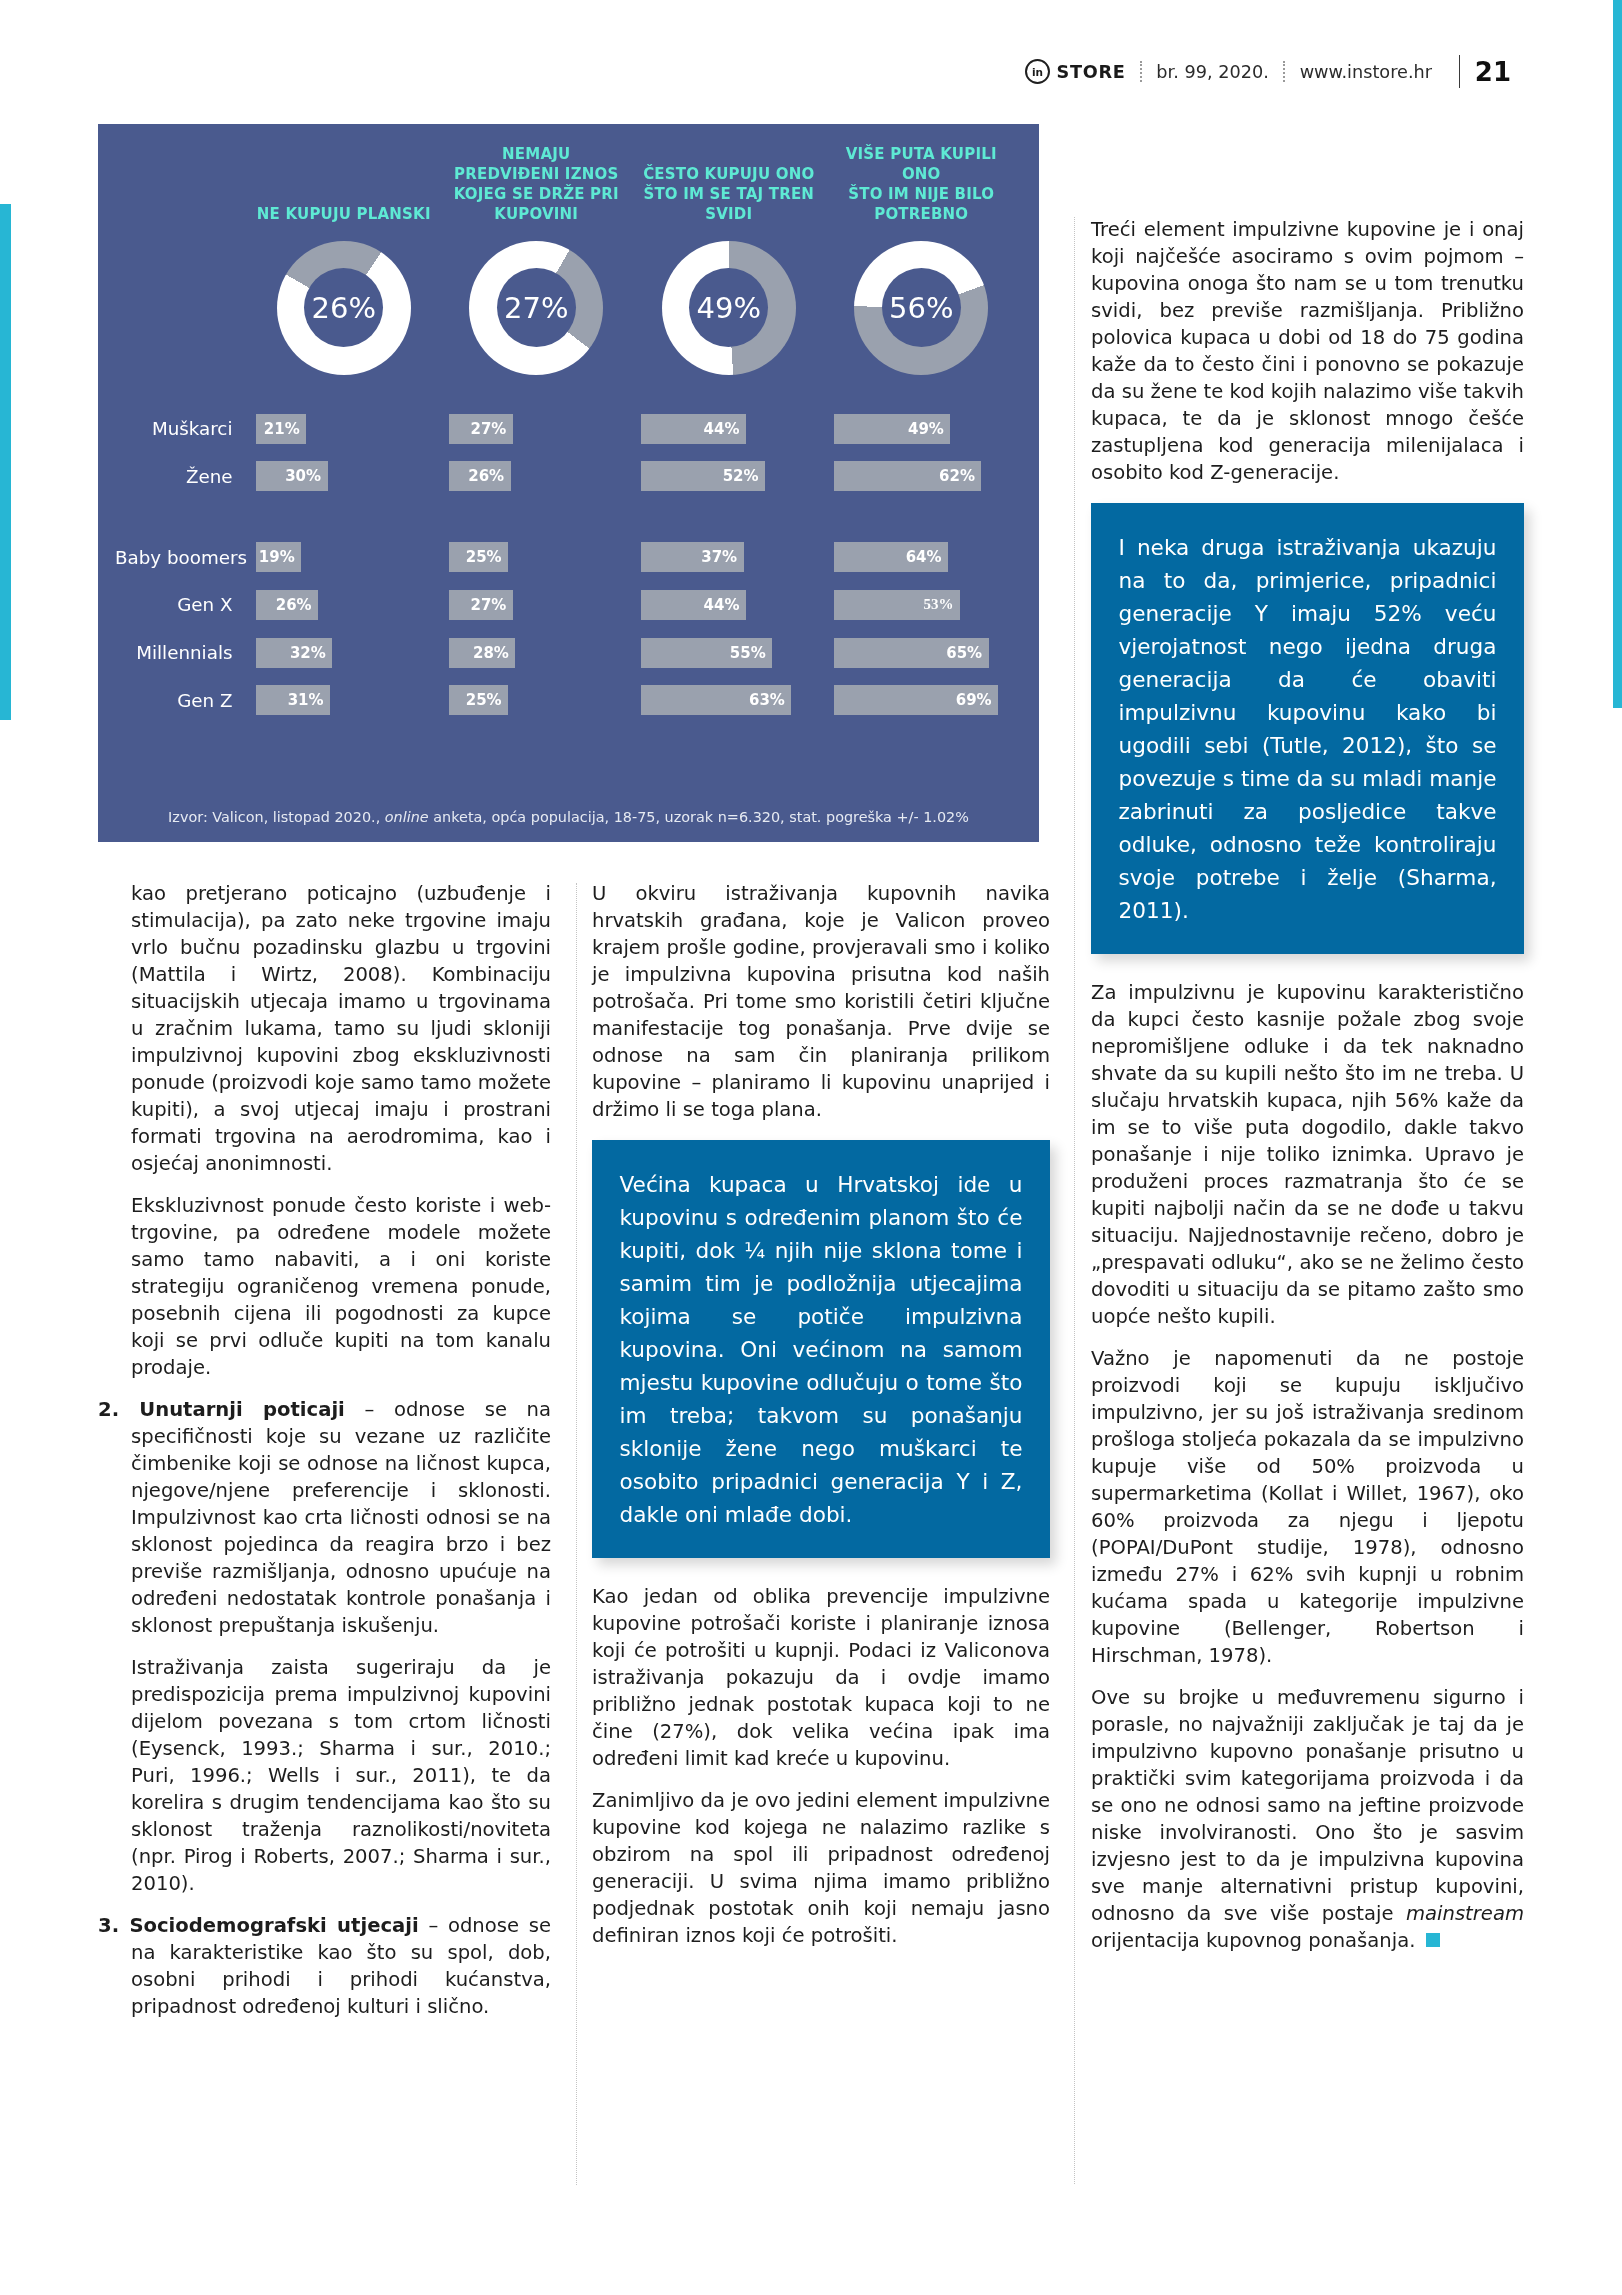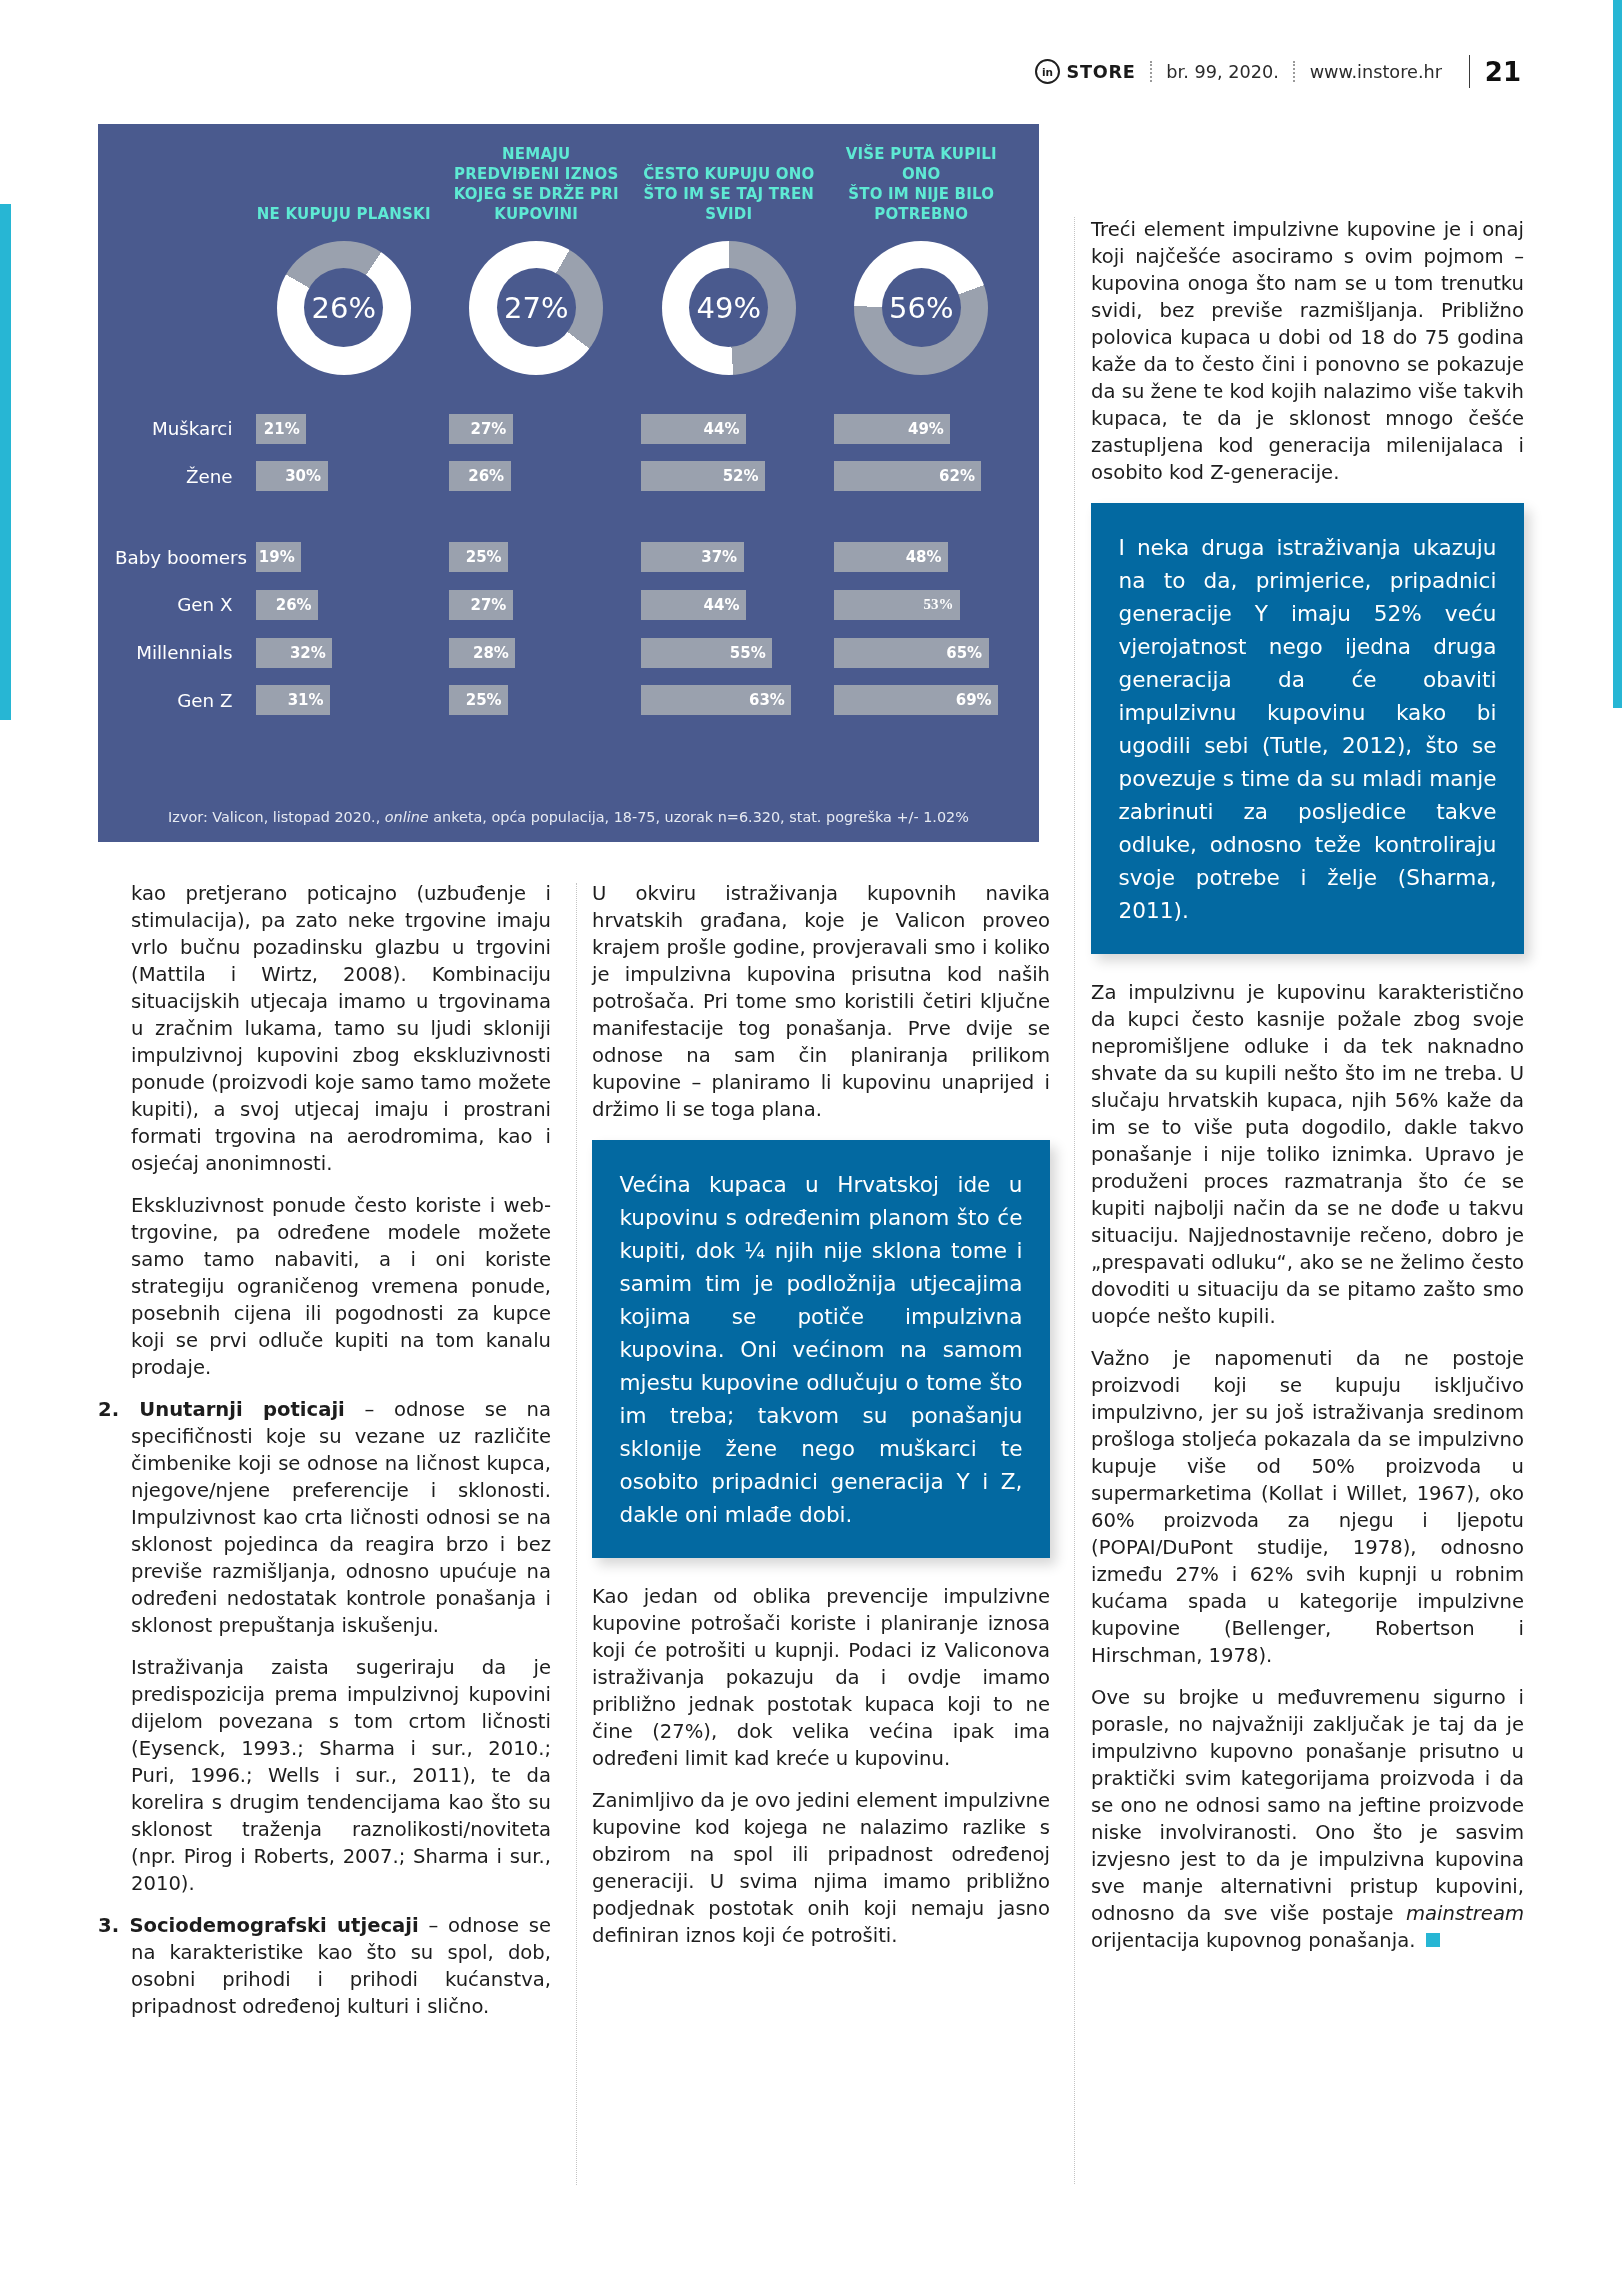--- a/index.html
+++ b/index.html
@@ -7,21 +7,21 @@
   body {
     position:relative;
     background:#ffffff;
     font-family:"DejaVu Sans","Liberation Sans",sans-serif;
     color:#1d1d1d;
     overflow:hidden;
   }
 
   
   .page-header {
-    position:absolute; top:55px; right:102px;
+    position:absolute; top:55px; right:112px;
     display:flex; align-items:center; gap:14.4px;
     font-size:17.7px; color:#2b2b2b;text-align:right;
   }
   .logo { display:inline-flex; align-items:center; gap:6.5px; font-weight:bold; letter-spacing:0.7px; color:#1a1a1a; }
   .logo-in {
     width:25px; height:25px; border:2px solid #1f1f1f; border-radius:50%;
     display:inline-flex; align-items:center; justify-content:center;
     font-size:10.5px; font-weight:bold; letter-spacing:0;
   }
   .hsep { border-left:2px dotted #9a9a9a; height:21px; }
@@ -212,21 +212,21 @@
             <span>25%</span>
           </div>
         </div>
         <div class="bar-cell">
           <div class="bar" style="width: 58.5%;">
             <span>37%</span>
           </div>
         </div>
         <div class="bar-cell">
           <div class="bar" style="width: 65.3%;">
-            <span>48%</span>
+            <span>64%</span>
           </div>
         </div>
       </div>
       <div class="chart-row">
         <div class="row-label">Gen X</div>
         <div class="bar-cell">
           <div class="bar" style="width: 35.4%;">
             <span>26%</span>
           </div>
         </div>

